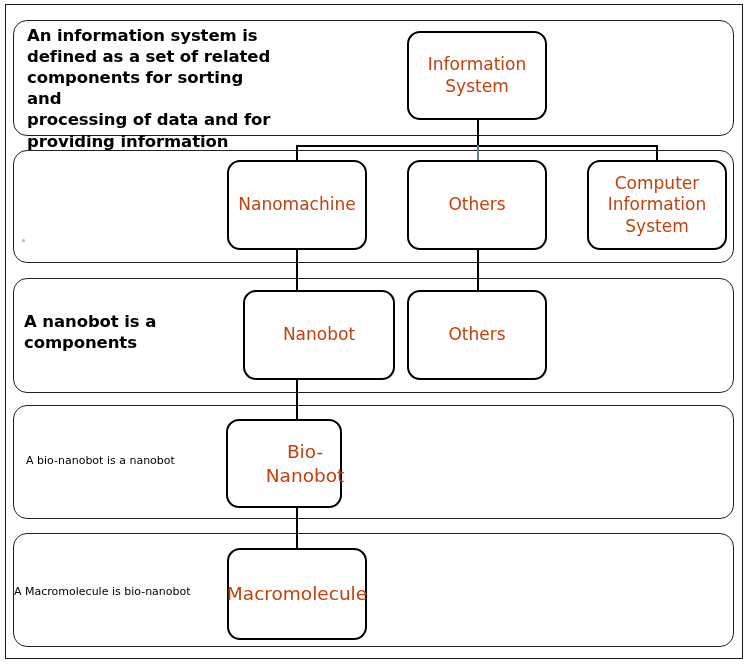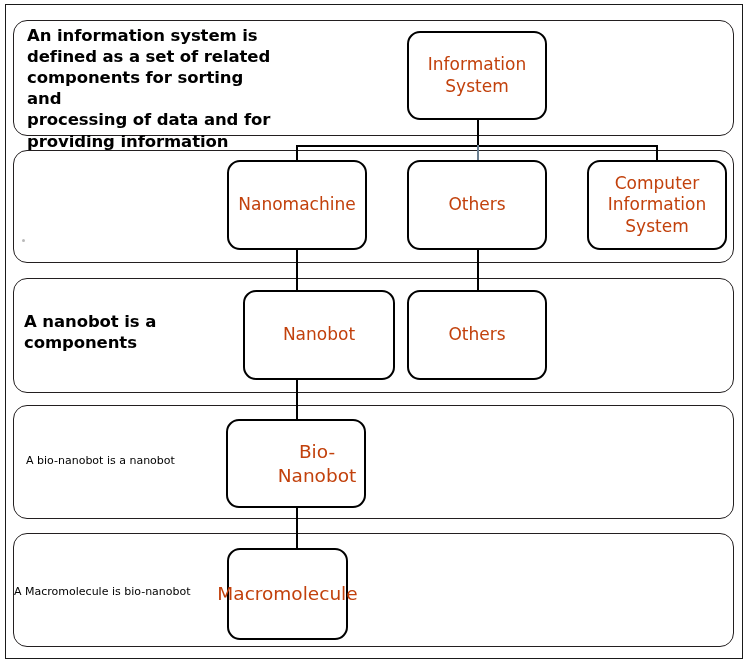--- a/index.html
+++ b/index.html
@@ -151,17 +151,17 @@
   <div class="node" style="left:407px; top:160px; width:140px; height:90px;">Others</div>
 
   <div class="node" style="left:587px; top:160px; width:140px; height:90px;">Computer
 Information
 System</div>
 
   <div class="node" style="left:227px; top:290px; width:152px; height:90px;margin-left:16px;">Nanobot</div>
 
   <div class="node" style="left:407px; top:290px; width:140px; height:90px;">Others</div>
 
-  <div class="node big" style="left:226px; top:419px; width:140px; height:89px;padding-left:42px;">Bio-Nanobot</div>
+  <div class="node big" style="left:226px; top:419px; width:116px; height:89px;padding-left:42px;">Bio-Nanobot</div>
 
-  <div class="node big" style="left:227px; top:548px; width:121px; height:92px;">Macromolecule</div>
+  <div class="node big" style="left:227px; top:548px; width:140px; height:92px;">Macromolecule</div>
 
 </div>
 
 </body></html>

